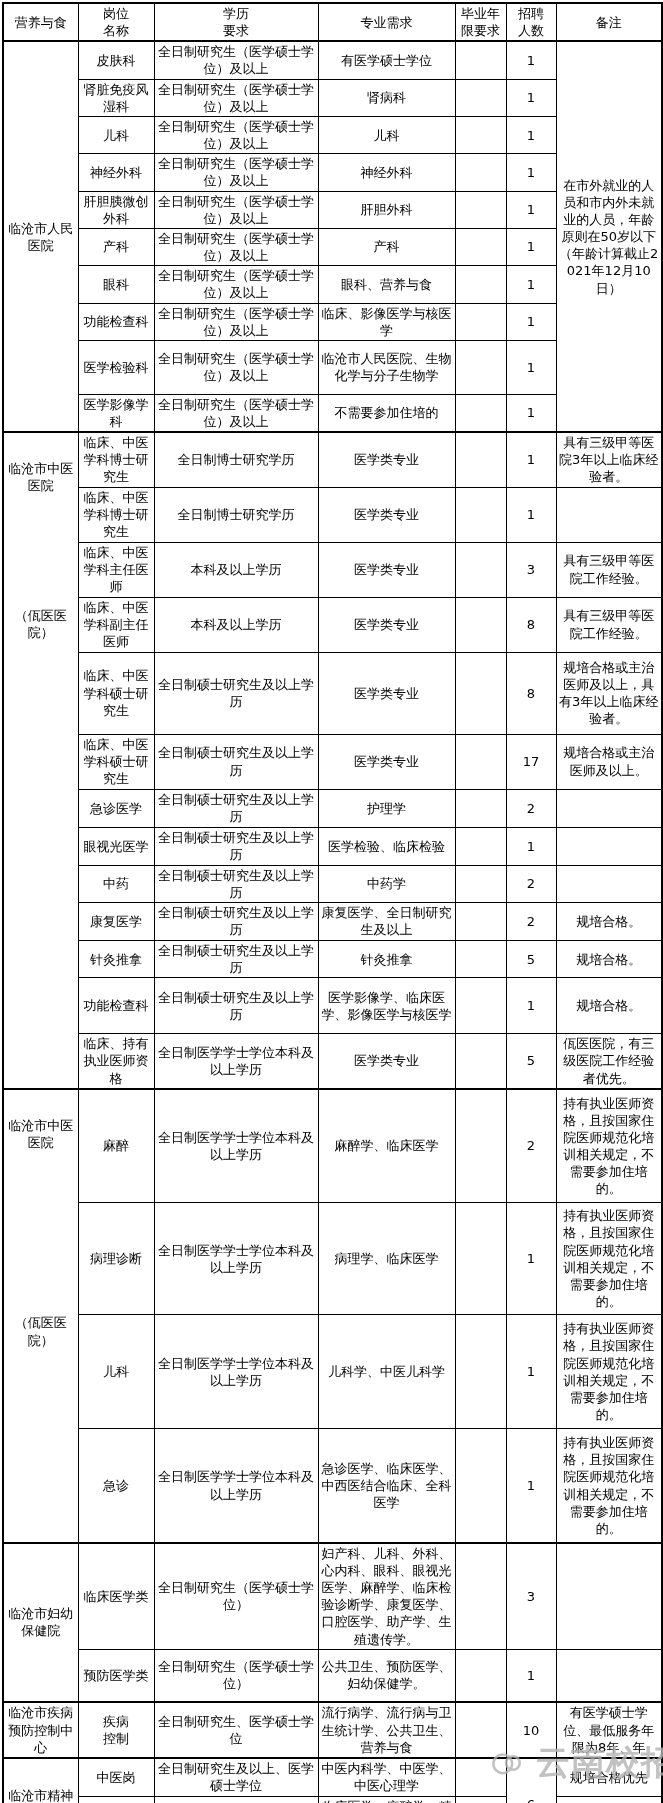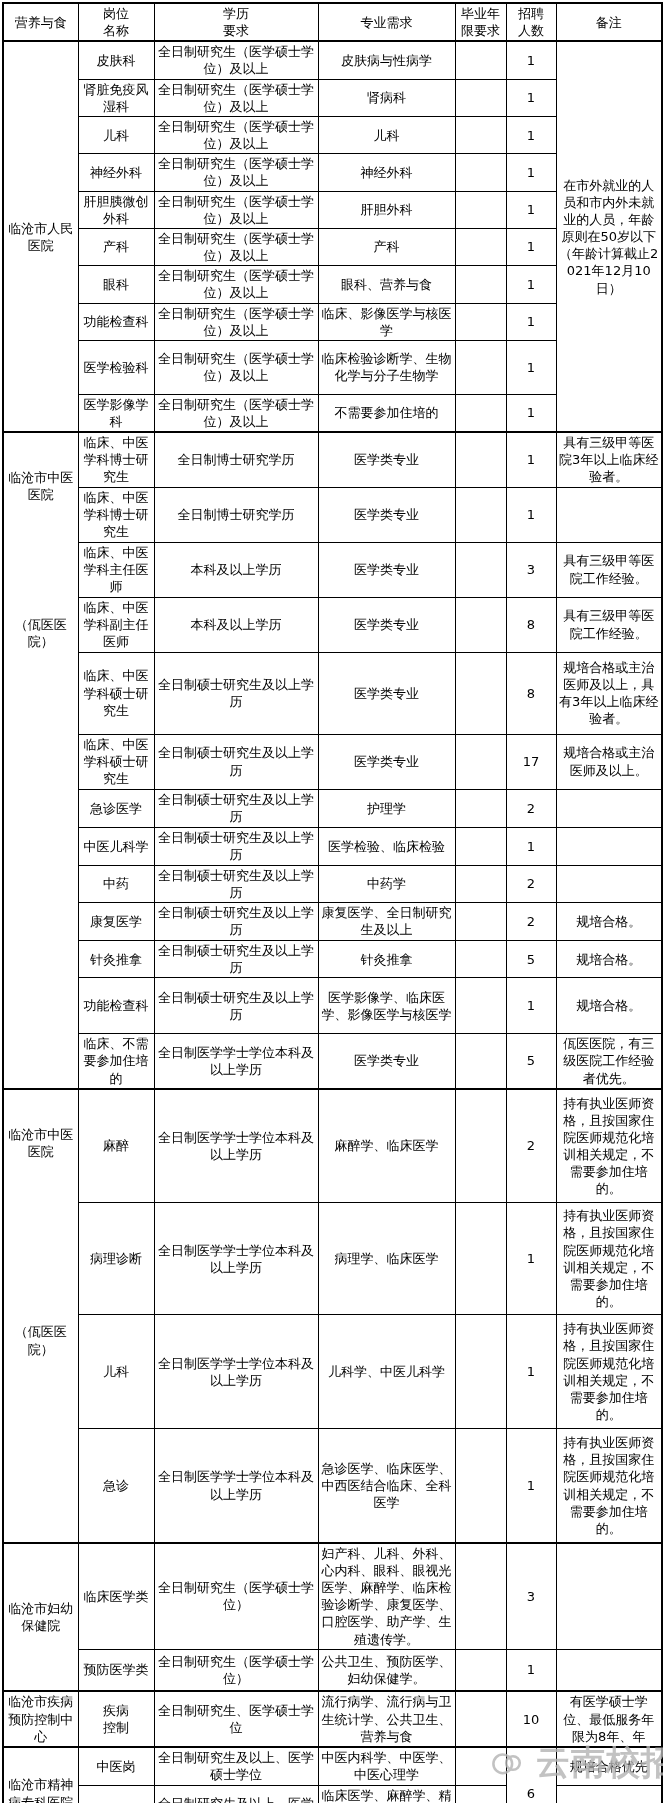--- a/index.html
+++ b/index.html
@@ -17,24 +17,24 @@
   td {
     border: 1px solid #000;
     text-align: center; vertical-align: middle;
     padding: 1px 2px;
     font-size: 13px; line-height: 1.32;
     word-break: break-all; white-space: pre-line;
   }
   tr.unit-top td { border-top: 2px solid #000; }
   tr.hrow td { height: 35px; border-bottom: 2px solid #000; }
   .h34{height:34px}.h36{height:36px}.h37{height:37px}.h38{height:38px}
-  .h42{height:42px}.h54{height:54px}.h55{height:55px}.h56{height:56px}.h82{height:82px}.h100{height:100px}.h112{height:112px}
+  .h42{height:53px}.h54{height:54px}.h55{height:55px}.h56{height:56px}.h82{height:82px}.h100{height:100px}.h112{height:112px}
   .h114{height:114px}
   td.unitcell { vertical-align: top; }
-  .unit-name { margin-top: 18px; }
+  .unit-name { margin-top: 9px; }
   .u2 .unit-subname { margin-top: 95px; }
   .u3 .unit-subname { margin-top: 146px; }
   .watermark {
     position: absolute; left: 490px; top: 1740px;
     display: flex; align-items: center; gap: 12px;
     color: #b3b3b3; font-size: 34px; font-weight: bold;
     letter-spacing: 1px; opacity: 0.8; pointer-events: none;
     white-space: nowrap;
   }
   .wm-logo { width: 34px; height: 34px; flex: 0 0 auto; }
@@ -64,21 +64,21 @@
 限要求</td>
       <td>招聘
 人数</td>
       <td>备注</td>
     </tr>
 
     <tr class="unit-top h36">
       <td rowspan="10"><div class="unit-name-mid">临沧市人民医院</div></td>
       <td>皮肤科</td>
       <td>全日制研究生（医学硕士学位）及以上</td>
-      <td>皮肤病与性病学</td>
+      <td>有医学硕士学位</td>
       <td></td>
       <td>1</td>
       <td rowspan="10">在市外就业的人员和市内外未就业的人员，年龄原则在50岁以下（年龄计算截止2021年12月10日）</td>
     </tr>
     <tr class="h37">
       <td>肾脏免疫风湿科</td>
       <td>全日制研究生（医学硕士学位）及以上</td>
       <td>肾病科</td>
       <td></td>
       <td>1</td>
@@ -121,21 +121,21 @@
     <tr class="h37">
       <td>功能检查科</td>
       <td>全日制研究生（医学硕士学位）及以上</td>
       <td>临床、影像医学与核医学</td>
       <td></td>
       <td>1</td>
     </tr>
     <tr class="h54">
       <td>医学检验科</td>
       <td>全日制研究生（医学硕士学位）及以上</td>
-      <td>临床检验诊断学、生物化学与分子生物学</td>
+      <td>临沧市人民医院、生物化学与分子生物学</td>
       <td></td>
       <td>1</td>
     </tr>
     <tr class="h37">
       <td>医学影像学科</td>
       <td>全日制研究生（医学硕士学位）及以上</td>
       <td>不需要参加住培的</td>
       <td></td>
       <td>1</td>
     </tr>
@@ -194,21 +194,21 @@
     </tr>
     <tr class="h38">
       <td>急诊医学</td>
       <td>全日制硕士研究生及以上学历</td>
       <td>护理学</td>
       <td></td>
       <td>2</td>
       <td></td>
     </tr>
     <tr class="h38">
-      <td>中医儿科学</td>
+      <td>眼视光医学</td>
       <td>全日制硕士研究生及以上学历</td>
       <td>医学检验、临床检验</td>
       <td></td>
       <td>1</td>
       <td></td>
     </tr>
     <tr class="h37">
       <td>中药</td>
       <td>全日制硕士研究生及以上学历</td>
       <td>中药学</td>
@@ -234,21 +234,21 @@
     </tr>
     <tr class="h56">
       <td>功能检查科</td>
       <td>全日制硕士研究生及以上学历</td>
       <td>医学影像学、临床医学、影像医学与核医学</td>
       <td></td>
       <td>1</td>
       <td>规培合格。</td>
     </tr>
     <tr class="h55">
-      <td>临床、不需要参加住培的</td>
+      <td>临床、持有执业医师资格</td>
       <td>全日制医学学士学位本科及以上学历</td>
       <td>医学类专业</td>
       <td></td>
       <td>5</td>
       <td>佤医医院，有三级医院工作经验者优先。</td>
     </tr>
 
     <tr class="unit-top h114">
       <td rowspan="4" class="unitcell u3">
         <div class="unit-name">临沧市中医医院</div>

